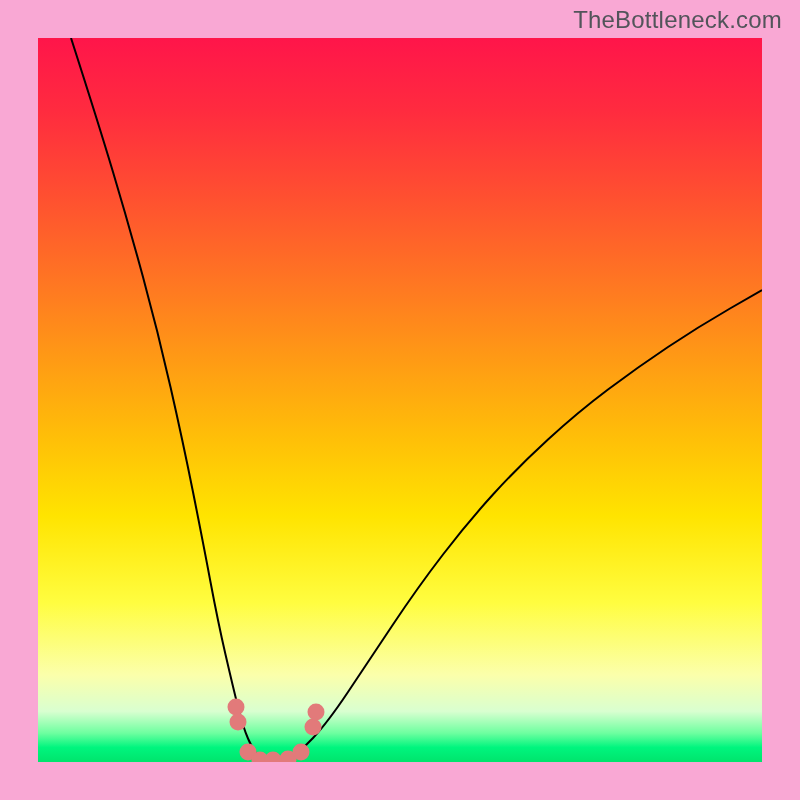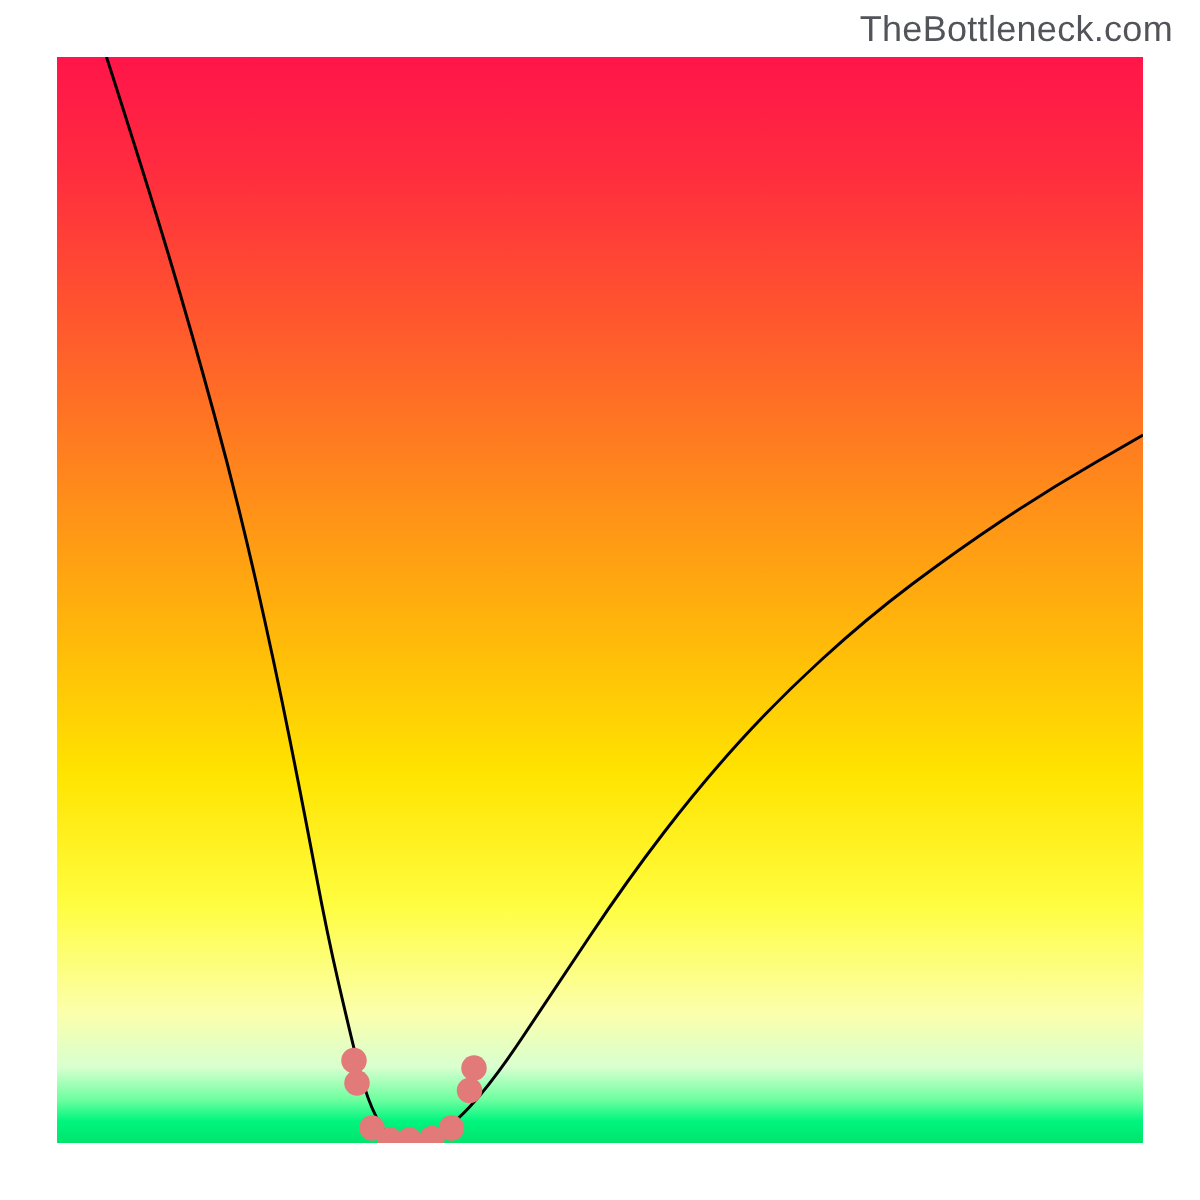--- a/index.html
+++ b/index.html
@@ -1,21 +1,21 @@
 <!DOCTYPE html>
 <html><head>
 <meta charset="utf-8">
 <style>
   * { margin: 0; padding: 0; box-sizing: border-box; }
   html, body { width: 800px; height: 800px; overflow: hidden; background: #000; }
   .frame {
     position: absolute;
     left: 0; top: 0;
     width: 800px; height: 800px;
-    background: #ffffff;
+    background: #f9a8d4;
   }
   .plot-area {
     position: absolute;
     left: 38px; top: 38px;
     width: 724px; height: 724px;
     background: linear-gradient(to bottom,
       #ff154a 0%,
       #ff2b3f 10%,
       #ff5030 22%,
       #ff7722 34%,

